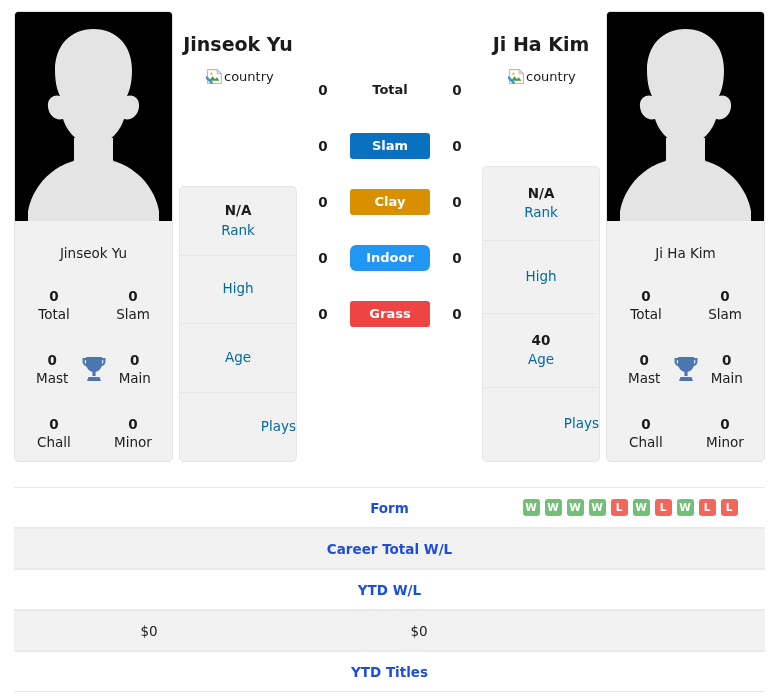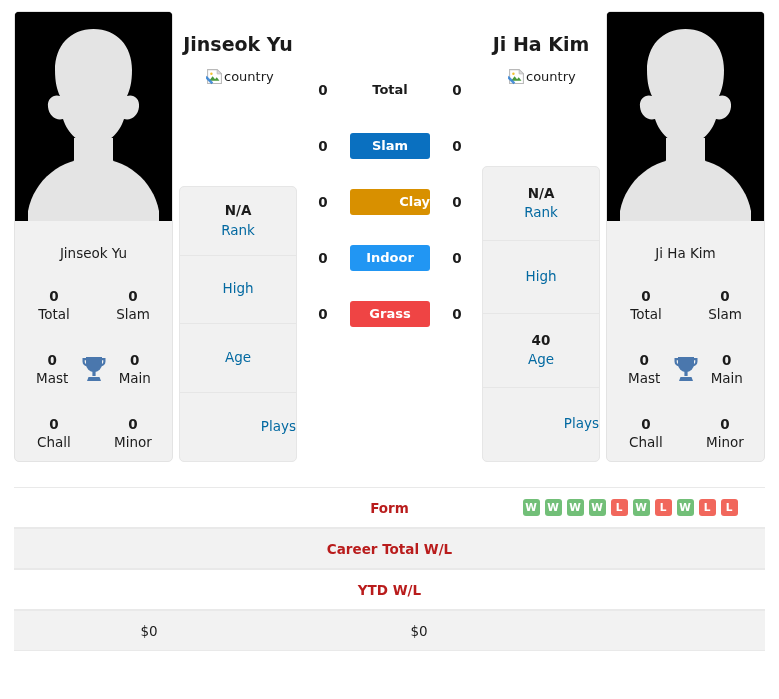--- a/index.html
+++ b/index.html
@@ -226,21 +226,21 @@
     color: #1b1b1b;
     display: flex;
     align-items: center;
     justify-content: center;
   }
   .strow .cell-c {
     flex: 1;
     text-align: center;
     font-size: 13.5px;
     font-weight: bold;
-    color: #b91c1c;
+    color: #1d4ed8;
   }
   .form-strip {
     display: flex;
     gap: 5px;
   }
   .fbadge {
     width: 17px;
     height: 17px;
     border-radius: 3px;
     color: #ffffff;
@@ -441,26 +441,26 @@
         <span class="badge plain">Total</span>
         <span class="sval r">0</span>
       </div>
       <div class="srow">
         <span class="sval l">0</span>
         <span class="badge" style="background: rgb(10, 112, 192);">Slam</span>
         <span class="sval r">0</span>
       </div>
       <div class="srow">
         <span class="sval l">0</span>
-        <span class="badge" style="background: rgb(216, 144, 0); text-align: right;">Clay</span>
+        <span class="badge" style="background: rgb(216, 144, 0);">Clay</span>
         <span class="sval r">0</span>
       </div>
       <div class="srow">
         <span class="sval l">0</span>
-        <span class="badge" style="background: rgb(33, 150, 243);">Indoor</span>
+        <span class="badge" style="background: rgb(33, 150, 243); border-radius: 6px;">Indoor</span>
         <span class="sval r">0</span>
       </div>
       <div class="srow">
         <span class="sval l">0</span>
         <span class="badge" style="background: #ef4444;">Grass</span>
         <span class="sval r">0</span>
       </div>
     </div>
   </div>
 
@@ -492,15 +492,20 @@
     </div>
     <div class="strow">
       <div class="cell-l"></div>
       <div class="cell-c">YTD W/L</div>
       <div class="cell-r"></div>
     </div>
     <div class="strow alt">
       <div class="cell-l">$0</div>
       <div class="cell-r">$0</div>
     </div>
+    <div class="strow">
+      <div class="cell-l"></div>
+      <div class="cell-c">YTD Titles</div>
+      <div class="cell-r"></div>
+    </div>
   </div>
 
 </div>
 
 </body></html>

